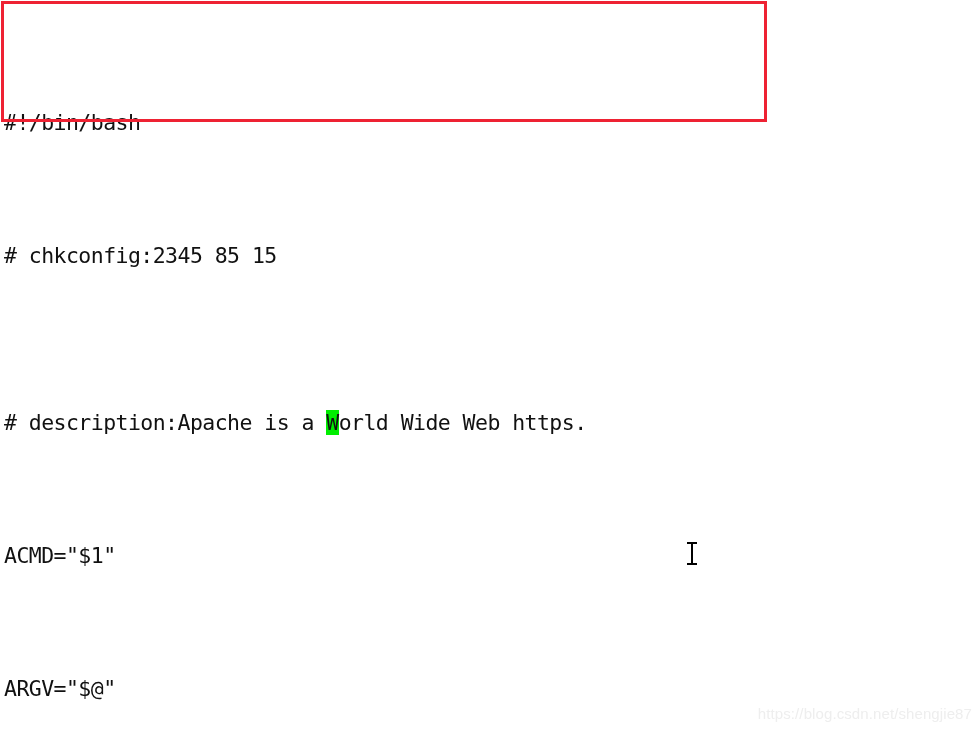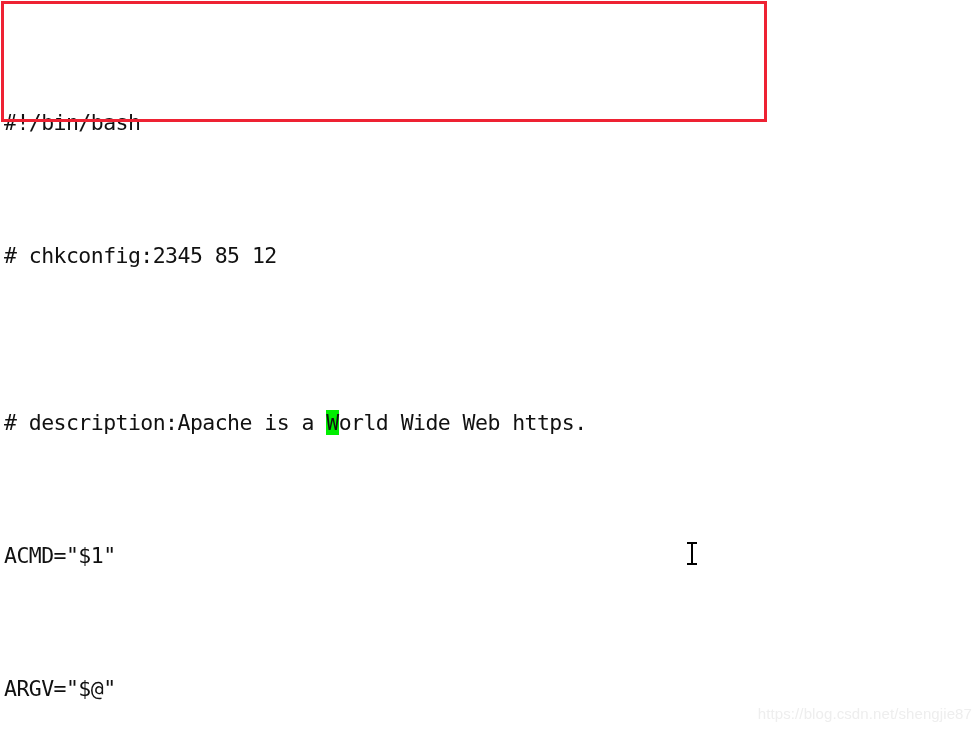--- a/index.html
+++ b/index.html
@@ -110,21 +110,21 @@
 </style>
 </head>
 <body>
 
 <div id="screenshot">
 
   <div id="code-listing">
 
     <div class="code-line">#!/bin/bash</div>
 
-    <div class="code-line"># chkconfig:2345 85 12</div>
+    <div class="code-line"># chkconfig:2345 85 15</div>
 
     
     <div class="code-line"><span># description:Apache is a </span><span class="hl-green">W</span><span>orld Wide Web https.</span></div>
 
     <div class="code-line">ACMD="$1"</div>
 
     <div class="code-line">ARGV="$@"</div>
 
     
     

